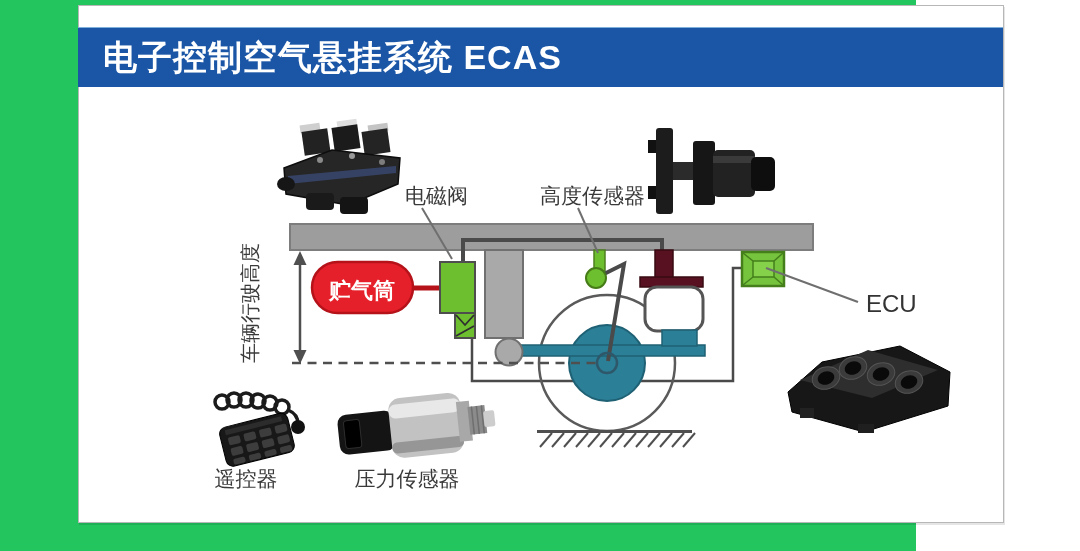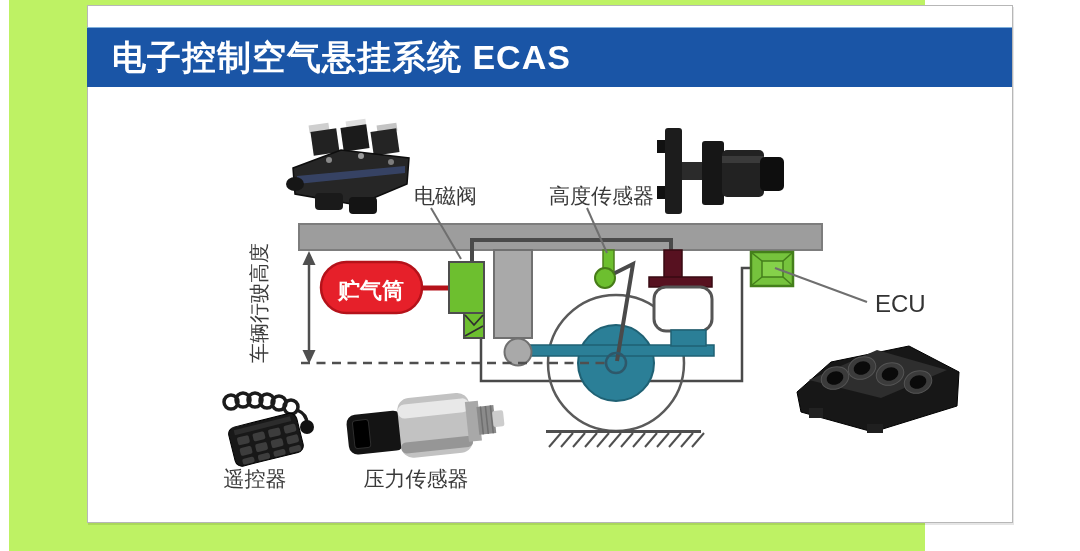--- a/index.html
+++ b/index.html
@@ -1,17 +1,17 @@
 <!DOCTYPE html>
 <html><head>
 <meta charset="utf-8">
 <style>
   html,body{margin:0;padding:0;background:#ffffff;width:1080px;height:551px;overflow:hidden;
     font-family:"Liberation Sans","DejaVu Sans",sans-serif;}
-  .stage{position:relative;width:916px;height:551px;background:#bef264;margin-left:9px;}
+  .stage{position:relative;width:916px;height:551px;background:#22c55e;}
   .card{position:absolute;left:78px;top:5px;width:924px;height:516px;background:#ffffff;
     border:1px solid #b7b7b7;box-shadow:1px 2px 0 rgba(0,0,0,0.10);}
   .title-bar{position:absolute;left:78px;top:27px;width:925px;height:60px;background:#1a55a6;
     border-top:1px solid #7fb0dc;box-sizing:border-box;display:flex;align-items:center;}
   .title-bar .title-text{color:#ffffff;font-weight:bold;font-size:34px;letter-spacing:1px;
     padding-left:25px;white-space:nowrap;}
   svg.diagram{position:absolute;left:0;top:0;width:1080px;height:551px;}
   text{font-family:"Liberation Sans","DejaVu Sans",sans-serif;}
 </style>
 </head>

